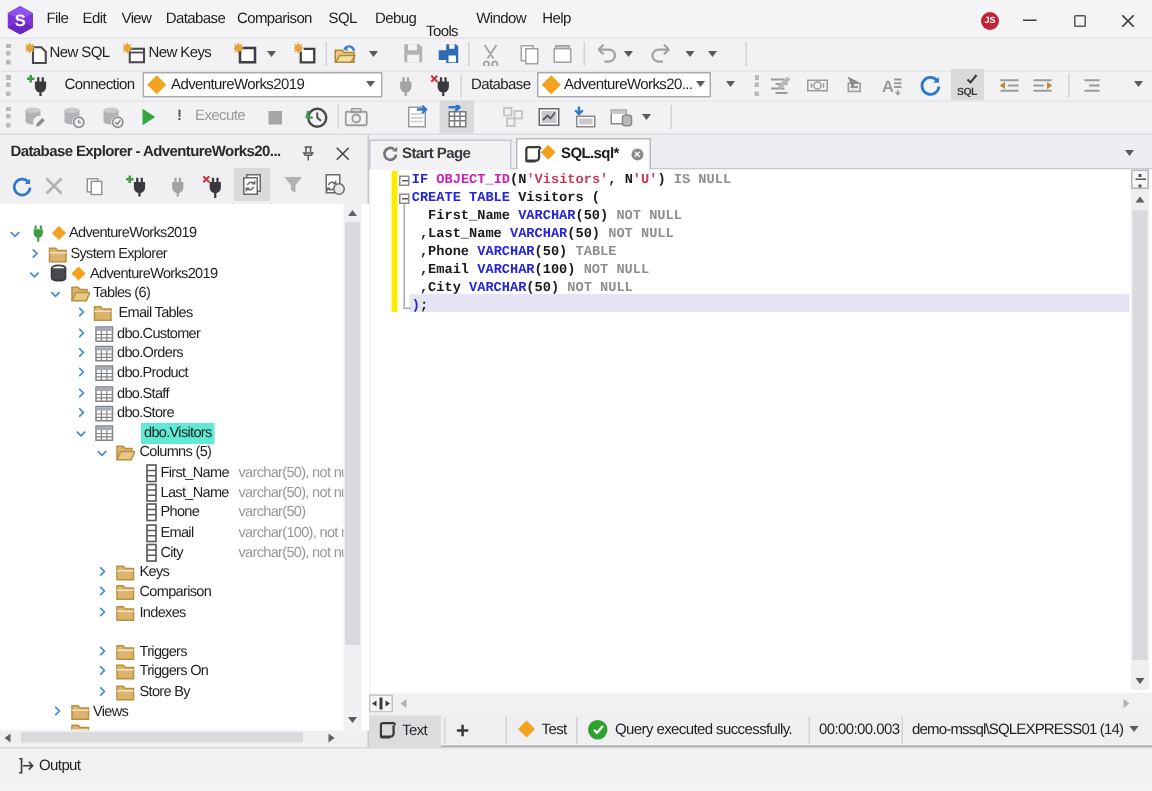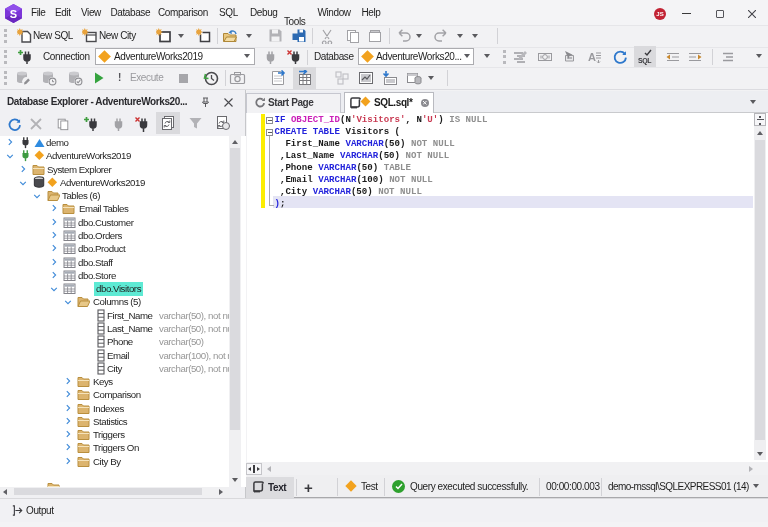--- a/index.html
+++ b/index.html
@@ -54,21 +54,21 @@
 <svg class="ico" style="left:17px;top:28px" width="16" height="16" viewBox="0 0 16 16">
       <path d="M5 3.5 h5.5 l3 3 V14 H5z" fill="#fff" stroke="#4a4a4e" stroke-width="1.4"></path>
       <path d="M2.8 0 l.9 2 2-.9 -.9 2 2 .9 -2 .9 .9 2 -2-.9 -.9 2 -.9-2 -2 .9 .9-2 -2-.9 2-.9 -.9-2 2 .9z" fill="#e8a33d"></path>
     </svg>
 <span class="lbl" style="left:33px;top:30px">New SQL</span>
 <svg class="ico" style="left:82px;top:28px" width="16" height="16" viewBox="0 0 16 16">
       <rect x="4.5" y="4.5" width="9.5" height="9" fill="#fff" stroke="#4a4a4e" stroke-width="1.4"></rect>
       <path d="M4.5 7 h9.5" stroke="#4a4a4e" stroke-width="1.2"></path>
       <path d="M2.8 0 l.9 2 2-.9 -.9 2 2 .9 -2 .9 .9 2 -2-.9 -.9 2 -.9-2 -2 .9 .9-2 -2-.9 2-.9 -.9-2 2 .9z" fill="#e8a33d"></path>
     </svg>
-<span class="lbl" style="left:99px;top:30px">New City</span>
+<span class="lbl" style="left:99px;top:30px">New Keys</span>
 <svg class="ico" style="left:156px;top:28px" width="16" height="16" viewBox="0 0 16 16">
       <rect x="4" y="4" width="10" height="9.5" fill="#fff" stroke="#3f3f43" stroke-width="1.7"></rect>
       <path d="M2.8 0 l.9 2 2-.9 -.9 2 2 .9 -2 .9 .9 2 -2-.9 -.9 2 -.9-2 -2 .9 .9-2 -2-.9 2-.9 -.9-2 2 .9z" fill="#e8a33d"></path>
     </svg>
 <div class="dd" style="left:178px;top:34px"></div>
 <svg class="ico" style="left:196px;top:28px" width="16" height="16" viewBox="0 0 16 16">
       <path d="M4.5 6.5 v7 h9 v-9 h-7" fill="#fff" stroke="#3f3f43" stroke-width="1.5"></path>
       <path d="M2.8 0 l.9 2 2-.9 -.9 2 2 .9 -2 .9 .9 2 -2-.9 -.9 2 -.9-2 -2 .9 .9-2 -2-.9 2-.9 -.9-2 2 .9z" fill="#e8a33d"></path>
     </svg>
 <div class="sep" style="left:217px;top:28px;height:16px"></div>
@@ -345,32 +345,20 @@
           <rect x="3.2" y="3.2" width="7.2" height="7.2" fill="#f2a21e" transform="rotate(45 6.8 6.8)"></rect>
         </g>
 <g id="tri">
           <path d="M6.5 3 L11.5 11 H1.5z" fill="#2f8be0"></path>
         </g>
 </defs>
     </svg>
 
 <div id="tree">
 
-<div class="trow" style="top:0.0px">
-        <svg class="chv" style="left:6px" width="9" height="10" viewBox="0 0 9 10">
-          <use href="#chvR"></use>
-        </svg>
-        <svg class="ic" style="left:19px" width="13" height="14" viewBox="0 0 14 15">
-          <use href="#plugD"></use>
-        </svg>
-        <svg class="ic" style="left:33px" width="12" height="12" viewBox="0 0 13 13">
-          <use href="#tri"></use>
-        </svg>
-        <span style="left:46px">demo</span>
-      </div>
 <div class="trow" style="top:13.3px">
         <svg class="chv" style="left:6px;top:3px" width="10" height="9" viewBox="0 0 10 9">
           <use href="#chvD"></use>
         </svg>
         <svg class="ic" style="left:19px" width="13" height="14" viewBox="0 0 14 15">
           <use href="#plugG"></use>
         </svg>
         <svg class="ic" style="left:33px" width="12" height="12" viewBox="0 0 14 14">
           <use href="#diam"></use>
         </svg>
@@ -533,29 +521,20 @@
       </div>
 <div class="trow" style="top:265.6px">
         <svg class="chv" style="left:64px" width="9" height="10" viewBox="0 0 9 10">
           <use href="#chvR"></use>
         </svg>
         <svg class="ic" style="left:77px" width="13" height="13" viewBox="0 0 13 13">
           <use href="#fold"></use>
         </svg>
         <span style="left:93px">Indexes</span>
       </div>
-<div class="trow" style="top:278.9px">
-        <svg class="chv" style="left:64px" width="9" height="10" viewBox="0 0 9 10">
-          <use href="#chvR"></use>
-        </svg>
-        <svg class="ic" style="left:77px" width="13" height="13" viewBox="0 0 13 13">
-          <use href="#fold"></use>
-        </svg>
-        <span style="left:93px">Statistics</span>
-      </div>
 <div class="trow" style="top:292.2px">
         <svg class="chv" style="left:64px" width="9" height="10" viewBox="0 0 9 10">
           <use href="#chvR"></use>
         </svg>
         <svg class="ic" style="left:77px" width="13" height="13" viewBox="0 0 13 13">
           <use href="#fold"></use>
         </svg>
         <span style="left:93px">Triggers</span>
       </div>
 <div class="trow" style="top:305.4px">
@@ -567,21 +546,30 @@
         </svg>
         <span style="left:93px">Triggers On</span>
       </div>
 <div class="trow" style="top:318.7px">
         <svg class="chv" style="left:64px" width="9" height="10" viewBox="0 0 9 10">
           <use href="#chvR"></use>
         </svg>
         <svg class="ic" style="left:77px" width="13" height="13" viewBox="0 0 13 13">
           <use href="#fold"></use>
         </svg>
-        <span style="left:93px">City By</span>
+        <span style="left:93px">Store By</span>
+      </div>
+<div class="trow" style="top:332.0px">
+        <svg class="chv" style="left:34px" width="9" height="10" viewBox="0 0 9 10">
+          <use href="#chvR"></use>
+        </svg>
+        <svg class="ic" style="left:47px" width="13" height="13" viewBox="0 0 13 13">
+          <use href="#fold"></use>
+        </svg>
+        <span style="left:62px">Views</span>
       </div>
 <div class="trow" style="top:345.3px">
         <svg class="ic" style="left:47px" width="13" height="13" viewBox="0 0 13 13">
           <use href="#fold"></use>
         </svg>
       </div>
 </div>
 
 <div class="abs" style="left:229px;top:135px;width:12px;height:352px;background:#f0f0f2"></div>
 <div class="abs" style="left:230px;top:148px;width:10px;height:282px;background:#dadade"></div>
@@ -653,21 +641,21 @@
 <div class="abs" style="left:266.5px;top:465.5px;width:0;height:0;border-top:3.5px solid transparent;border-bottom:3.5px solid transparent;border-right:4px solid #b2b2b6"></div>
 <div class="abs" style="left:749px;top:465.5px;width:0;height:0;border-top:3.5px solid transparent;border-bottom:3.5px solid transparent;border-left:4px solid #b2b2b6"></div>
 
 <div class="abs" style="left:247px;top:475px;width:521px;height:23px;background:#efeff1;border-bottom:1px solid #a8a8ab"></div>
 <div class="abs" style="left:246px;top:477px;width:48px;height:21px;background:#dcdcdf"></div>
     <div class="sep" style="left:295.5px;top:479px;height:17px"></div>
 <svg class="ico" style="left:253px;top:480px" width="11" height="13" viewBox="0 0 11 13">
       <path d="M2.5 2 h6 a2 2 0 0 1 2 1.5 M2.5 2 a1.6 1.6 0 0 0 -1.6 1.6 V11 h6.5 a2 2 0 0 0 2-2 V3.5" fill="none" stroke="#3a3a3e" stroke-width="1.5"></path>
       <path d="M1 11.5 h6" stroke="#3a3a3e" stroke-width="1.8"></path>
     </svg>
-<span class="lbl" style="left:268px;top:482px;font-weight:bold;color:#26262e">Text</span>
+<span class="lbl" style="left:268px;top:482px;font-weight:normal;color:#26262e">Text</span>
 <span class="lbl" style="left:304px;top:479px;font-size:15px;font-weight:bold;color:#3a3a3e">+</span>
 <div class="sep" style="left:337px;top:478px;height:18px"></div>
 <div class="abs" style="left:347px;top:482px;width:8px;height:8px;background:#f2a21e;transform:rotate(45deg)"></div>
 <span class="lbl" style="left:361px;top:481px">Test</span>
 <div class="sep" style="left:384px;top:478px;height:18px"></div>
 <div class="abs" style="left:392px;top:480px;width:13px;height:13px;border-radius:50%;background:#2ea12e"></div>
 <svg class="ico" style="left:395px;top:483px" width="8" height="7" viewBox="0 0 8 7">
       <path d="M1 3.5 L3 5.5 L7 1" stroke="#fff" stroke-width="1.5" fill="none"></path>
     </svg>
 <span class="lbl" style="left:410px;top:481px">Query executed successfully.</span>

